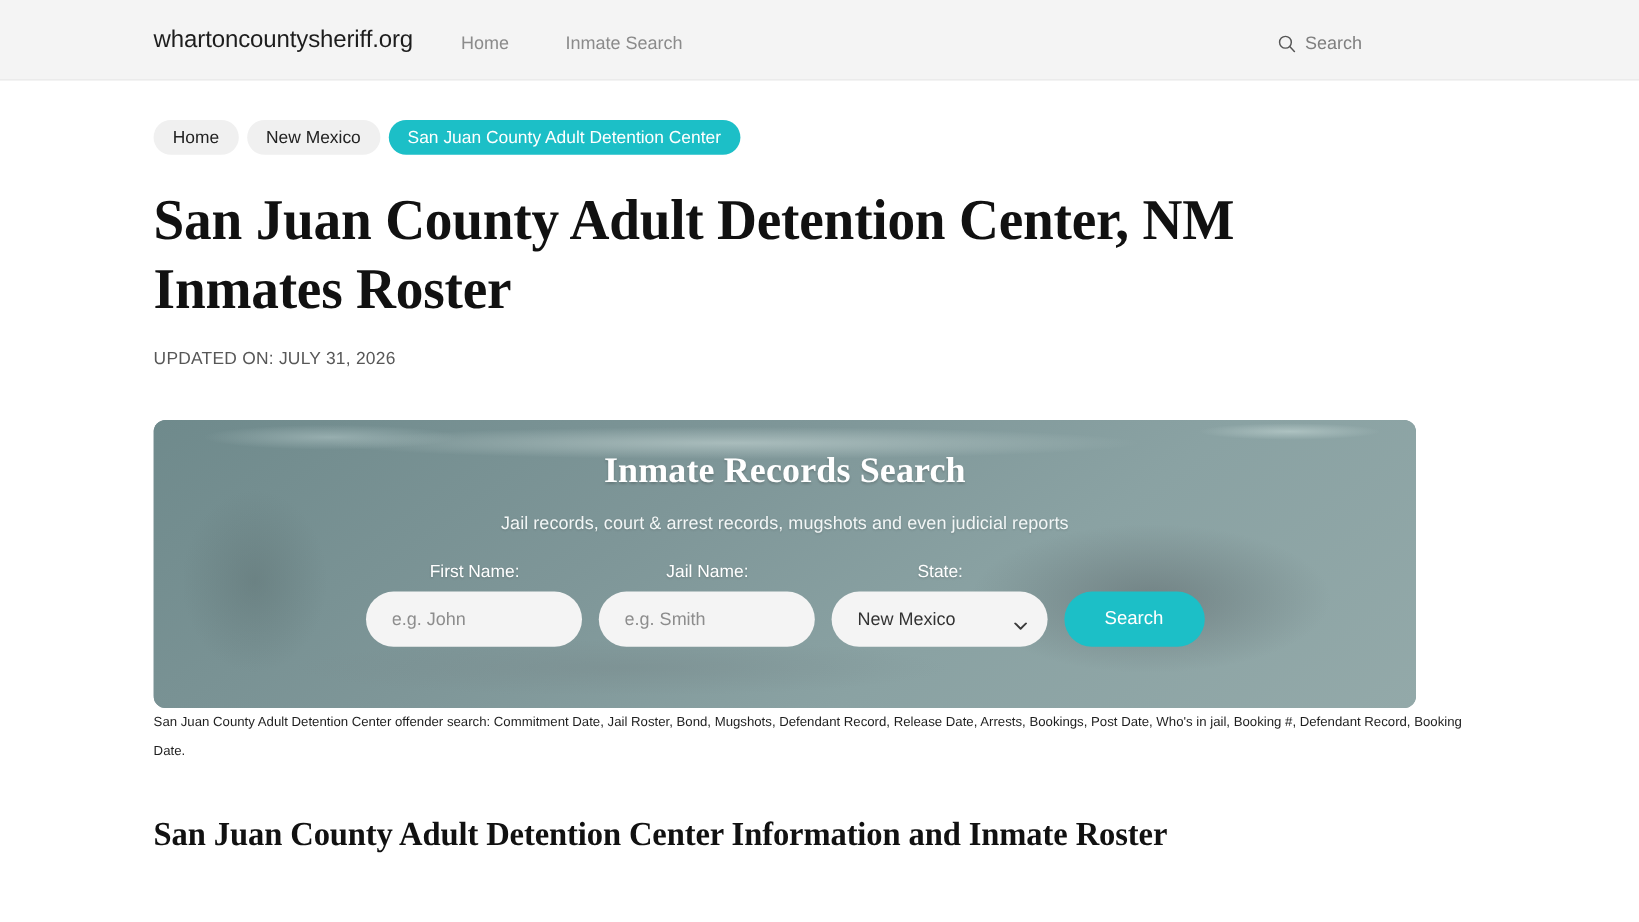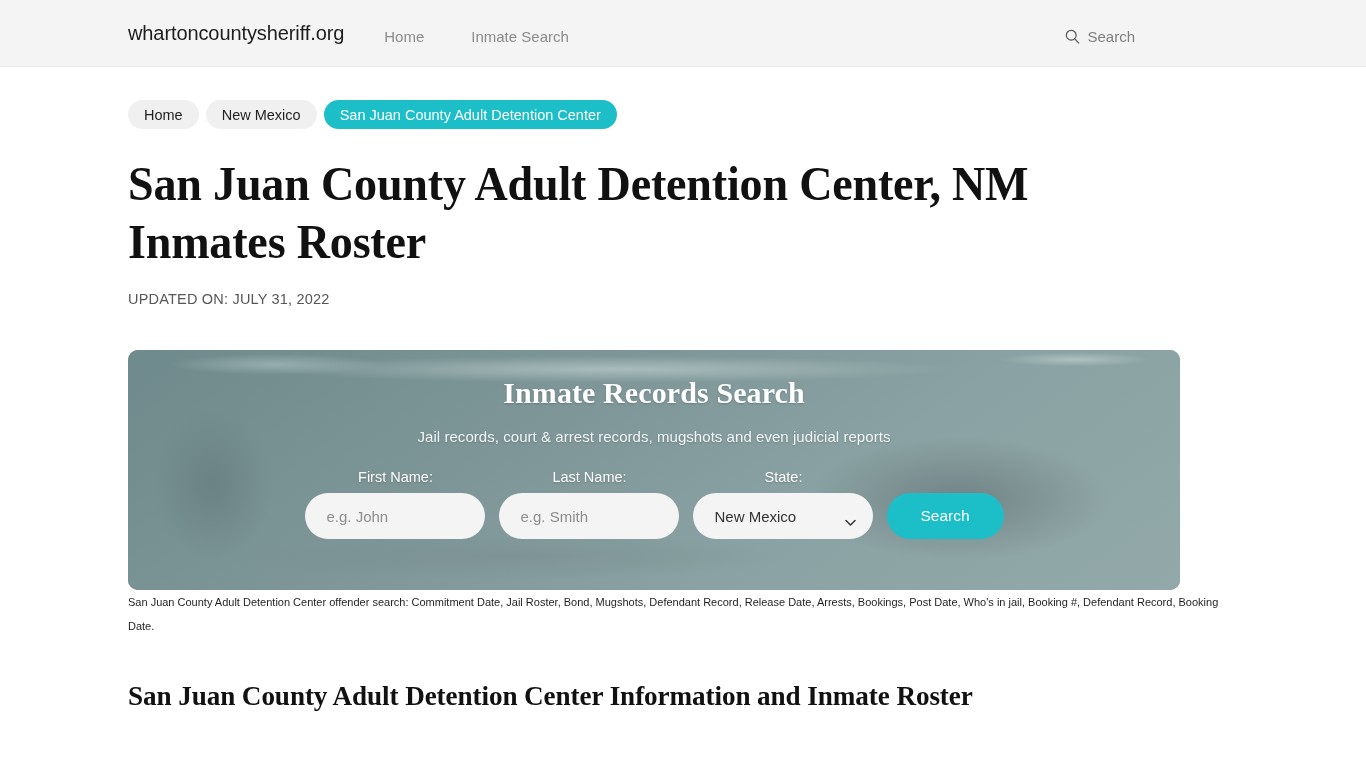--- a/index.html
+++ b/index.html
@@ -273,37 +273,37 @@
 <div class="page">
 
   <div class="breadcrumb">
     <span class="crumb">Home</span>
     <span class="crumb">New Mexico</span>
     <span class="crumb current">San Juan County Adult Detention Center</span>
   </div>
 
   <h1 class="page-title">San Juan County Adult Detention Center, NM Inmates Roster</h1>
 
-  <div class="updated-on">UPDATED ON: JULY 31, 2022</div>
+  <div class="updated-on">UPDATED ON: JULY 31, 2026</div>
 
   <section class="search-banner">
     <div class="banner-bg"></div>
 
     <div class="banner-content">
       <div class="banner-title">Inmate Records Search</div>
       <div class="banner-sub">Jail records, court &amp; arrest records, mugshots and even judicial reports</div>
 
       <form class="form-row">
         <div class="field">
           <label class="field-label">First Name:</label>
           <input class="text-input" type="text" placeholder="e.g. John" style="">
         </div>
 
         <div class="field">
-          <label class="field-label">Last Name:</label>
+          <label class="field-label">Jail Name:</label>
           <input class="text-input" type="text" placeholder="e.g. Smith" style="">
         </div>
 
         <div class="field">
           <label class="field-label">State:</label>
           <div class="select-wrap">
             <select class="state-select">
               <option>New Mexico</option>
             </select>
             <span class="select-arrow">

